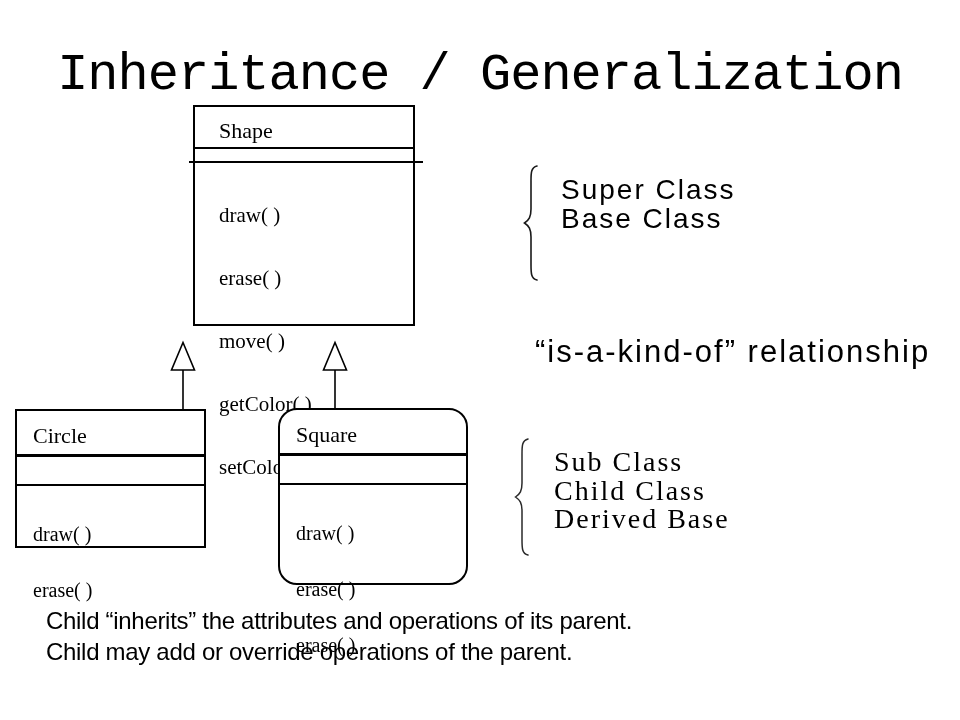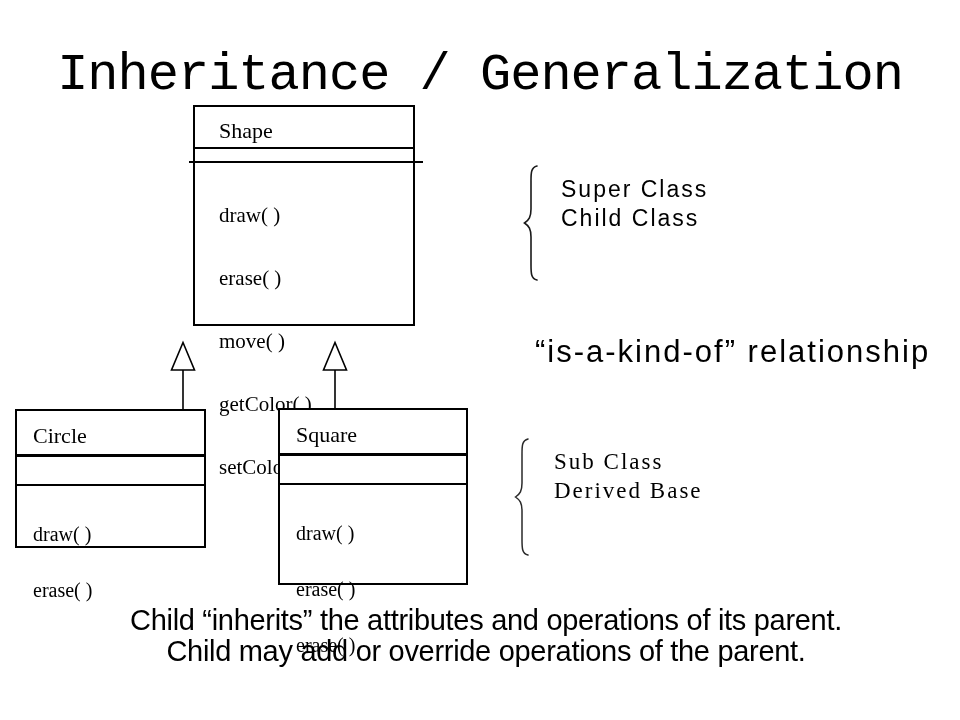--- a/index.html
+++ b/index.html
@@ -34,48 +34,48 @@
   .box-shape .uml-name { height:37px; border-bottom:2px solid #000; }
   .box-shape .uml-gap  { height:15px; }
   .shape-line2 {
     position:absolute; top:54px; left:-6px; width:calc(100% + 16px);
     height:2px; background:#000;
   }
   .box-shape .uml-methods { padding:4px 0 0 24px; font-size:21px; line-height:31.5px; }
 
   
   .box-circle { left:15px;  top:409px; width:191px; height:139px; }
-  .box-square { left:278px; top:408px; width:190px; height:177px; }
+  .box-square { left:278px; top:408px; width:190px; height:177px;border-radius:19px; }
   .box-circle .uml-name, .box-square .uml-name {
     height:38px; border-bottom:3px solid #000; padding-left:16px; padding-bottom:5px;
   }
   .box-circle .uml-gap, .box-square .uml-gap {
     height:27px; border-bottom:2px solid #000;
   }
   .box-circle .uml-methods, .box-square .uml-methods {
     padding:6px 0 0 16px; font-size:20px; line-height:28px;
   }
 
   
   .arrow-overlay { position:absolute; left:0; top:0; width:960px; height:720px; pointer-events:none; }
 
   
   .brace { position:absolute; }
-  .annot-list { position:absolute; font-size:23px; letter-spacing:2px; line-height:29px; }
+  .annot-list { position:absolute; font-size:28px; letter-spacing:2px; line-height:29px; }
   .annot-rel  { position:absolute; left:535px; top:334px; font-size:31px; letter-spacing:2px; }
 
   .super-brace { left:521px; top:164px; }
   .super-list  { left:561px; top:175px; }
   .sub-brace   { left:512px; top:437px; }
   .sub-list    { left:554px; top:448px; line-height:28.5px;font-family:Liberation Serif, serif; }
 
   
   .footer {
     position:absolute; left:46px; top:605px; width:880px;
-    font-size:29px; line-height:31px; letter-spacing:-0.3px;text-align:center;
+    font-size:24px; line-height:31px; letter-spacing:-0.3px;
   }
 </style>
 </head>
 <body>
 
 <div class="slide">
 
   <div class="slide-title">Inheritance / Generalization</div>
 
   <div class="uml-box box-shape">
@@ -119,30 +119,31 @@
       <line x1="335" y1="370" x2="335" y2="409" stroke="#000" stroke-width="1.6"></line>
       <polygon points="335,342.5 323.5,370 346.5,370" fill="#ffffff" stroke="#000" stroke-width="1.6"></polygon>
     </g>
   </svg>
 
   <svg class="brace super-brace" width="22" height="118" viewBox="0 0 22 118">
     <path d="M 16 2 C 10 3.5 10 9 10 17 L 10 45 C 10 53 8 56 3.5 59 C 8 62 10 65 10 73 L 10 101 C 10 109 10 114.5 16 116" fill="none" stroke="#1a1a1a" stroke-width="1.6" stroke-linecap="round"></path>
   </svg>
   <div class="annot-list super-list">
     <div>Super Class</div>
-    <div>Child Class</div>
+    <div>Base Class</div>
   </div>
 
   <div class="annot-rel">“is-a-kind-of” relationship</div>
 
   <svg class="brace sub-brace" width="22" height="120" viewBox="0 0 22 120">
     <path d="M 16 2 C 10 3.5 10 9 10 17 L 10 46 C 10 54 8 57 3.5 60 C 8 63 10 66 10 74 L 10 103 C 10 111 10 116.5 16 118" fill="none" stroke="#2a2a2a" stroke-width="1.5" stroke-linecap="round"></path>
   </svg>
   <div class="annot-list sub-list">
     <div>Sub Class</div>
+    <div>Child Class</div>
     <div>Derived Base</div>
   </div>
 
   <div class="footer">
     <div>Child “inherits” the attributes and operations of its parent.</div>
     <div>Child may add or override operations of the parent.</div>
   </div>
 
 </div>
 

